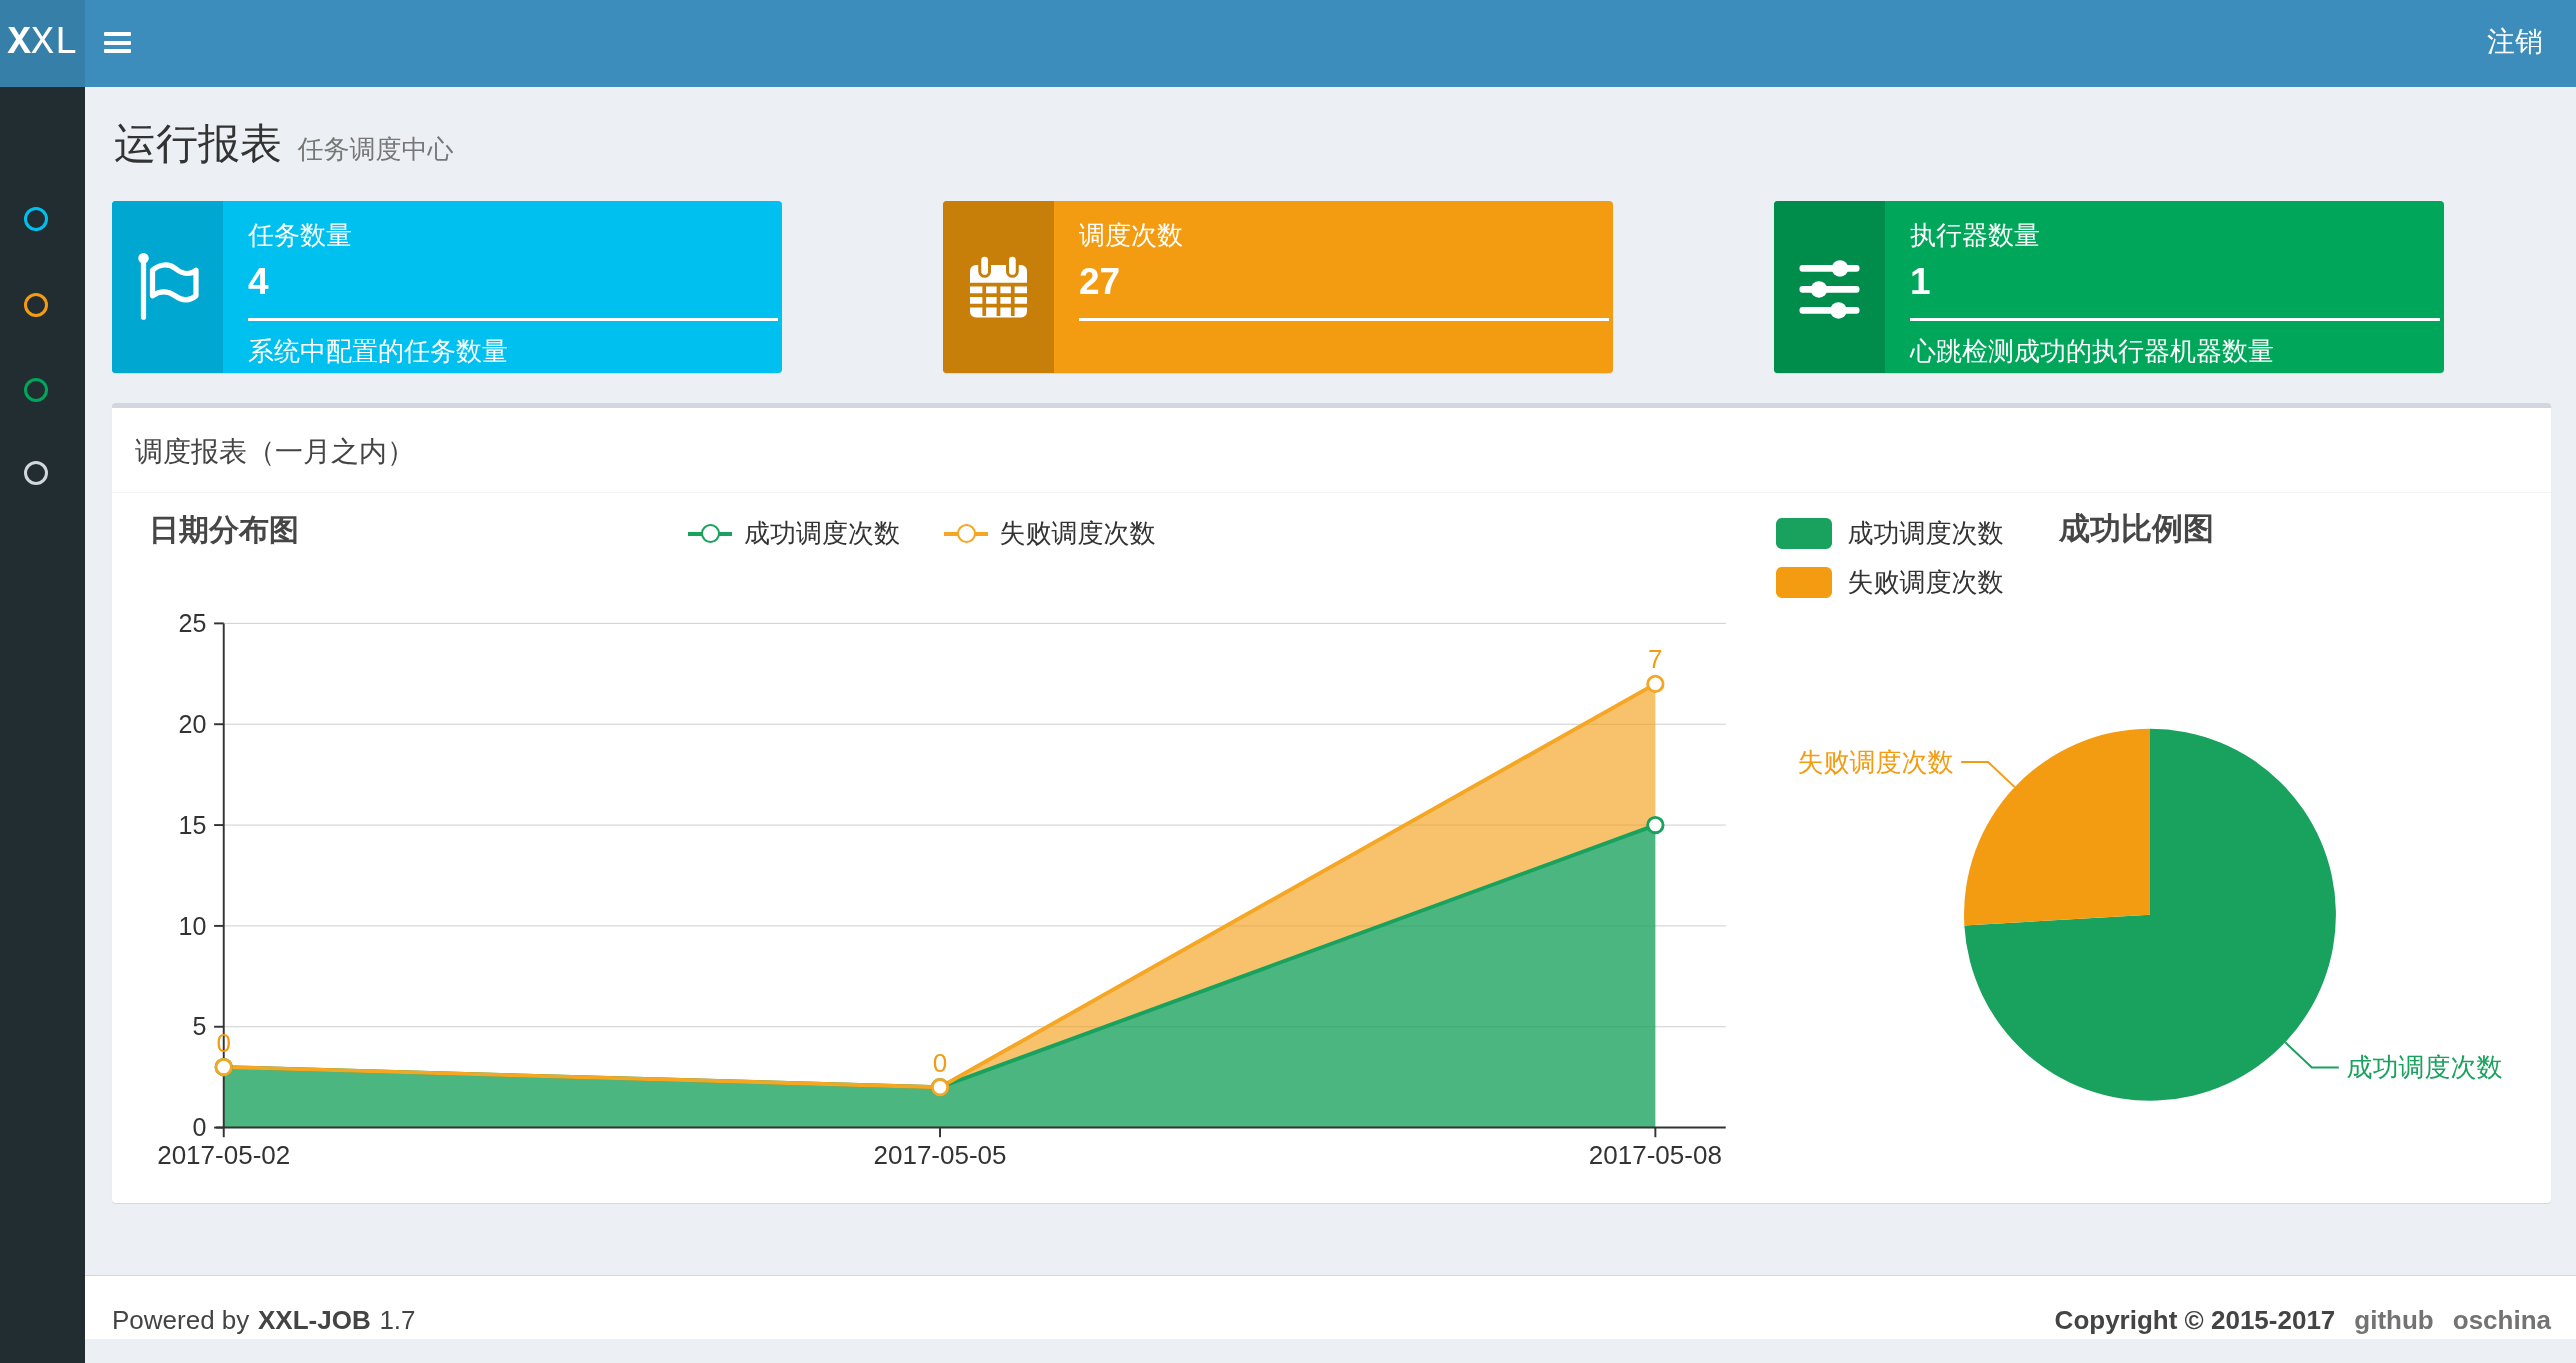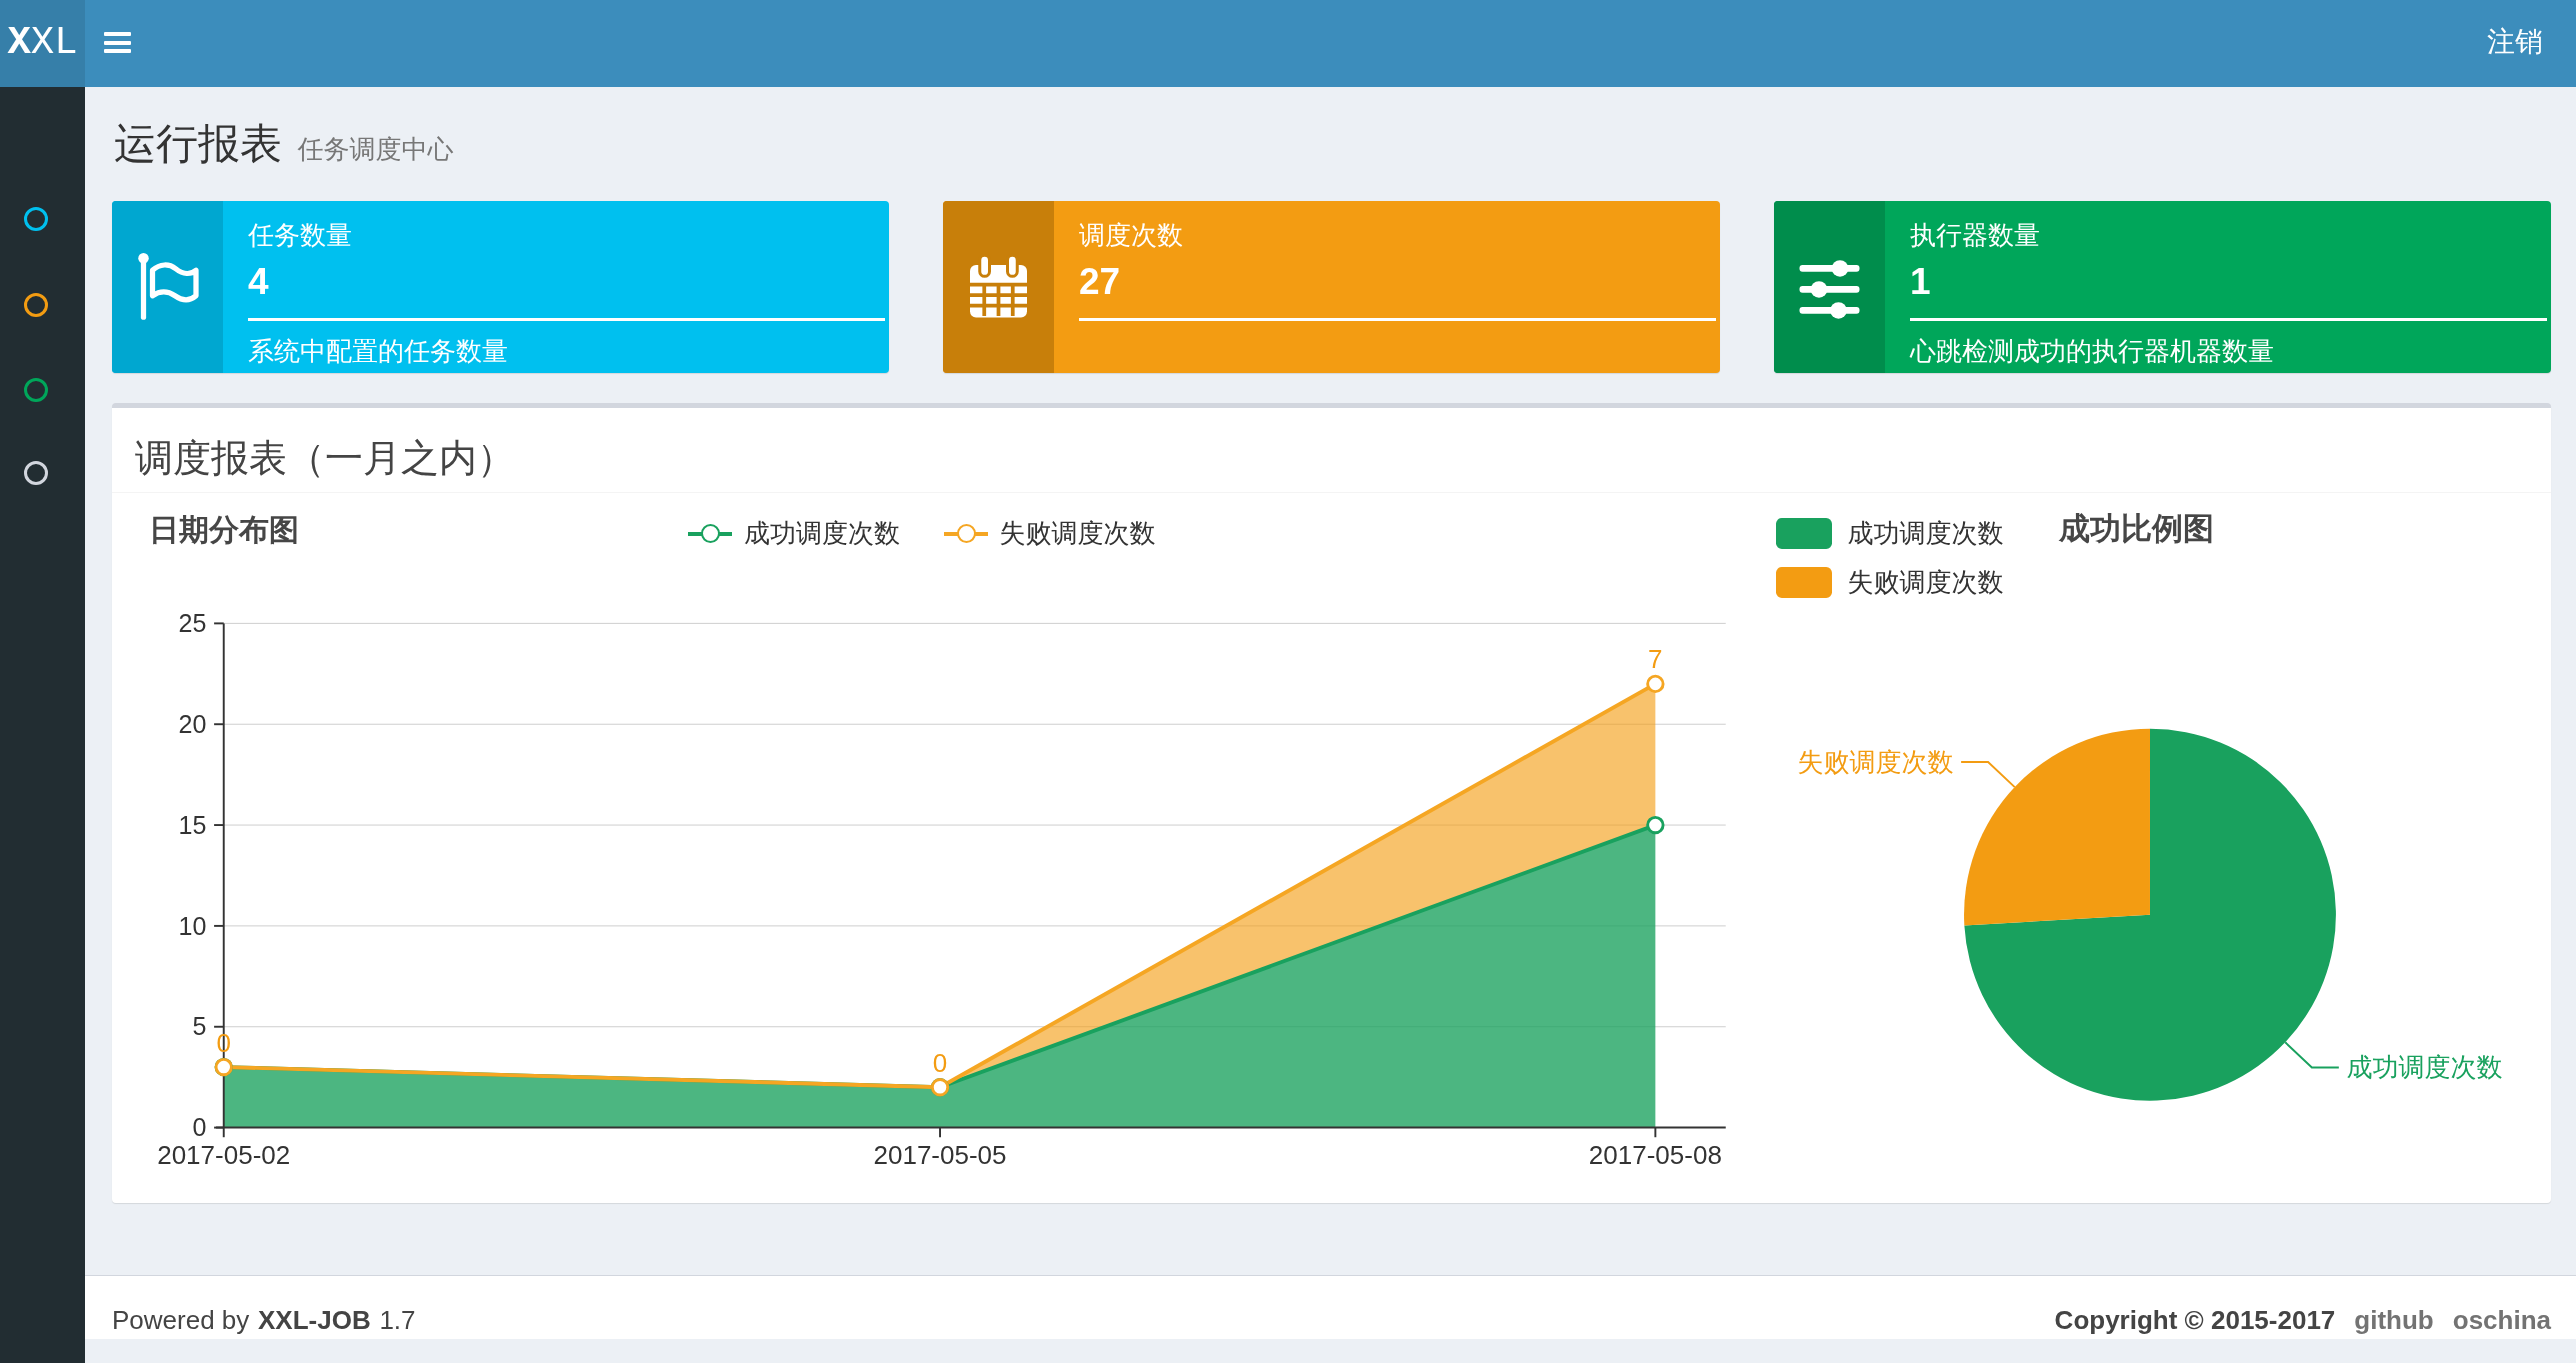--- a/index.html
+++ b/index.html
@@ -21,33 +21,33 @@
             color:#fff; font-size:28px; text-decoration:none; cursor:pointer;text-align:right; }
   
   .sidebar { position:absolute; left:0; top:87px; width:85px; height:1276px; background:#222d32; z-index:4; }
   .side-item { position:absolute; left:0; width:85px; height:54px; cursor:pointer; }
   .side-circle { position:absolute; left:24px; top:0; width:24px; height:24px; border:3.9px solid #fff; border-radius:50%; }
   
   .page-header { position:absolute; left:114px; top:116px; }
   .page-header h1 { display:inline; font-size:42px; font-weight:500; color:#333; }
   .page-header small { font-size:26px; color:#777; margin-left:15.4px; font-weight:400;margin-top:11px; }
   
-  .info-box { position:absolute; top:201px; width:777px; height:172px; border-radius:3.9px; display:flex; color:#fff;
+  .info-box { position:absolute; top:201px; width:670px; height:172px; border-radius:3.9px; display:flex; color:#fff;
               box-shadow:0 1px 1px rgba(0,0,0,0.1); }
   .ib-icon { width:111px; flex:0 0 111px; display:flex; align-items:center; justify-content:center; border-radius:3.9px 0 0 3.9px; }
   .ib-content { flex:1; padding:17.4px 3.9px 13.5px 25px; }
   .ib-title { font-size:26px; }
   .ib-number { font-size:37px; font-weight:700; margin-top:7.7px; }
   .ib-divider { height:2.9px; background:#fff; margin:15.4px 0 12.5px 0; }
   .ib-desc { font-size:26px; }
   
   .panel { position:absolute; left:112px; top:403px; width:2439px; height:800px; background:#fff;
            border-top:5.8px solid #d2d6de; border-radius:3.9px; box-shadow:0 1px 1px rgba(0,0,0,0.1); }
   .panel-header { position:absolute; left:0; top:0; width:100%; height:85px; border-bottom:1px solid #f4f4f4; }
-  .panel-title { position:absolute; left:23px; top:25px; font-size:38px; font-weight:500; color:#444; }
+  .panel-title { position:absolute; left:23px; top:25px; font-size:28px; font-weight:500; color:#444; }
   .chart-title { position:absolute; font-size:30px; font-weight:700; color:#464646; }
   .chart-title.left  { left:37px;  top:102px; }
   .chart-title.pie   { left:1947px; top:100px; font-size:31px; }
   
   .legend-line { position:absolute; left:540px; top:108px; width:540px; display:flex; justify-content:center; gap:44px; }
   .legend-line .leg-item { display:flex; align-items:center; gap:11.6px; cursor:pointer; }
   .leg-mark { position:relative; width:44px; height:19px; }
   .leg-mark .l { position:absolute; left:0; top:7.7px; width:44px; height:3.9px; }
   .leg-mark .c { position:absolute; left:12.5px; top:0; width:19px; height:19px; border-radius:50%; background:#fff; border:2.9px solid; }
   .legend-line .leg-label { font-size:26px; color:#333; }

